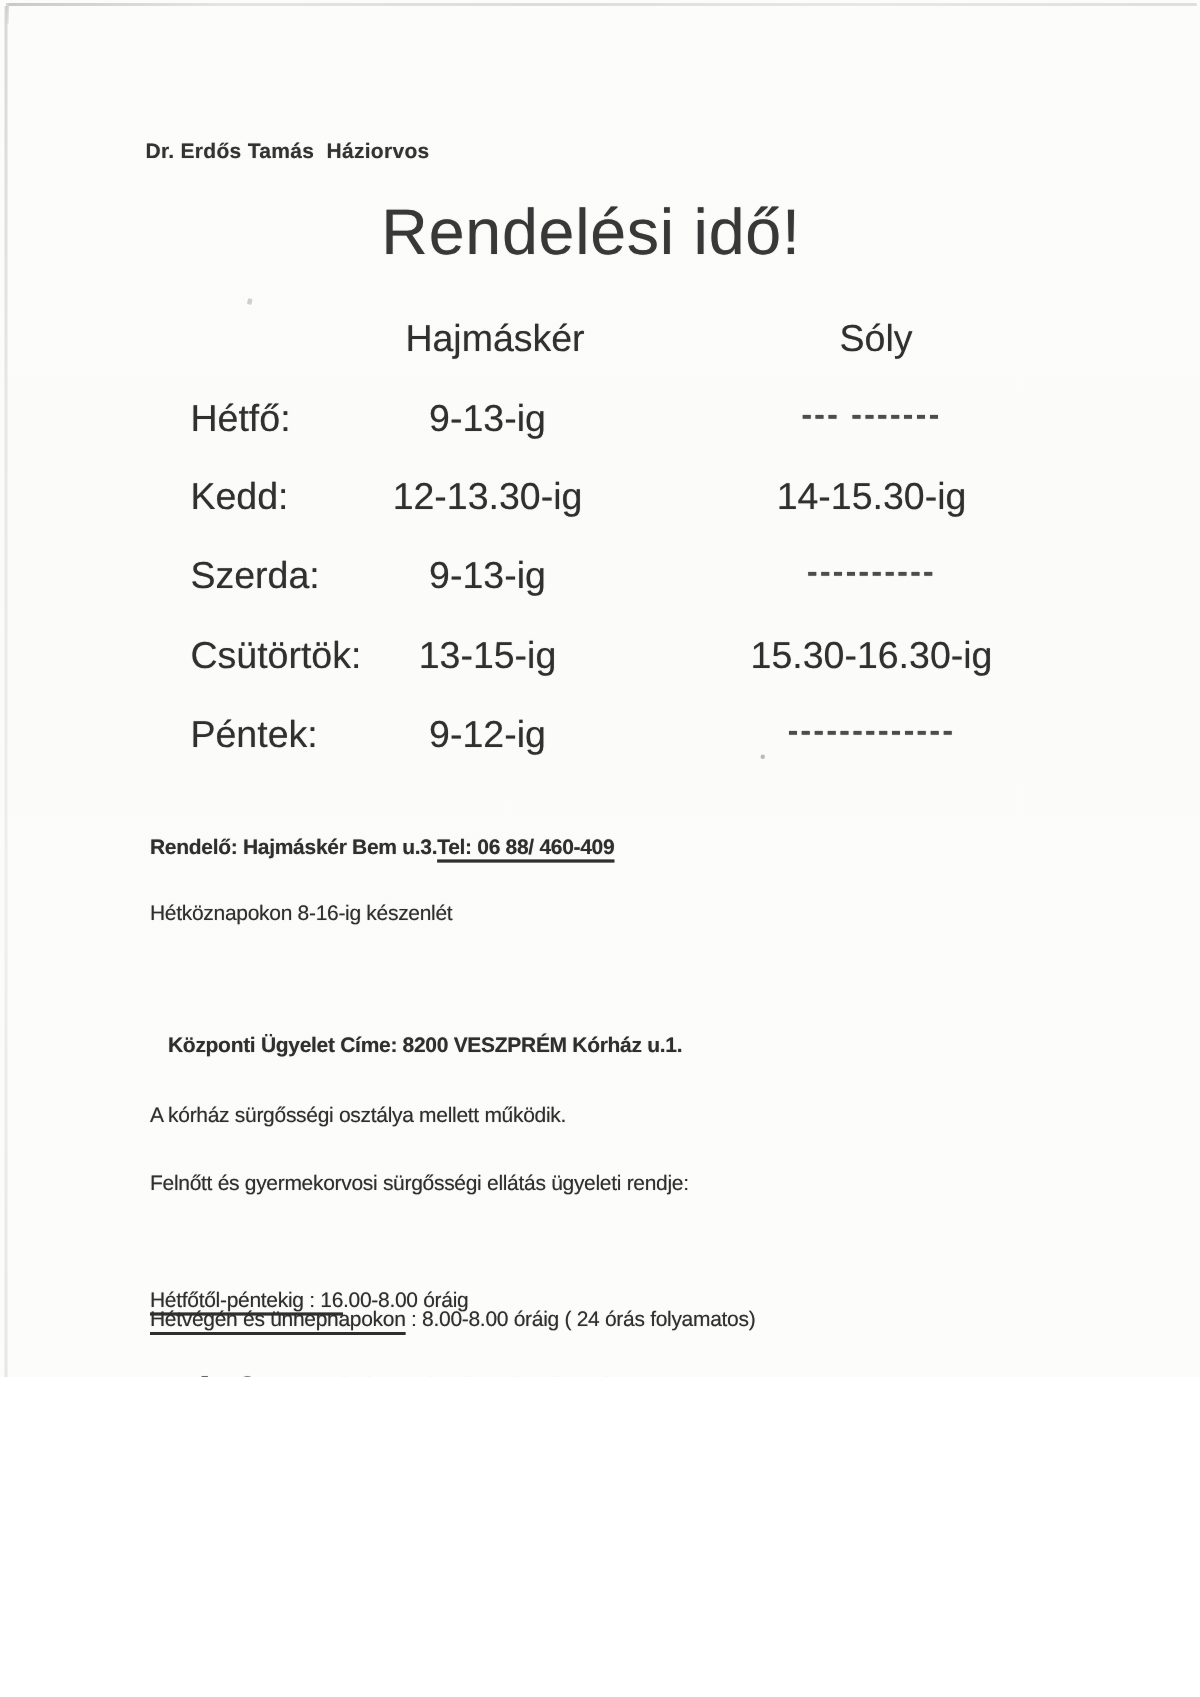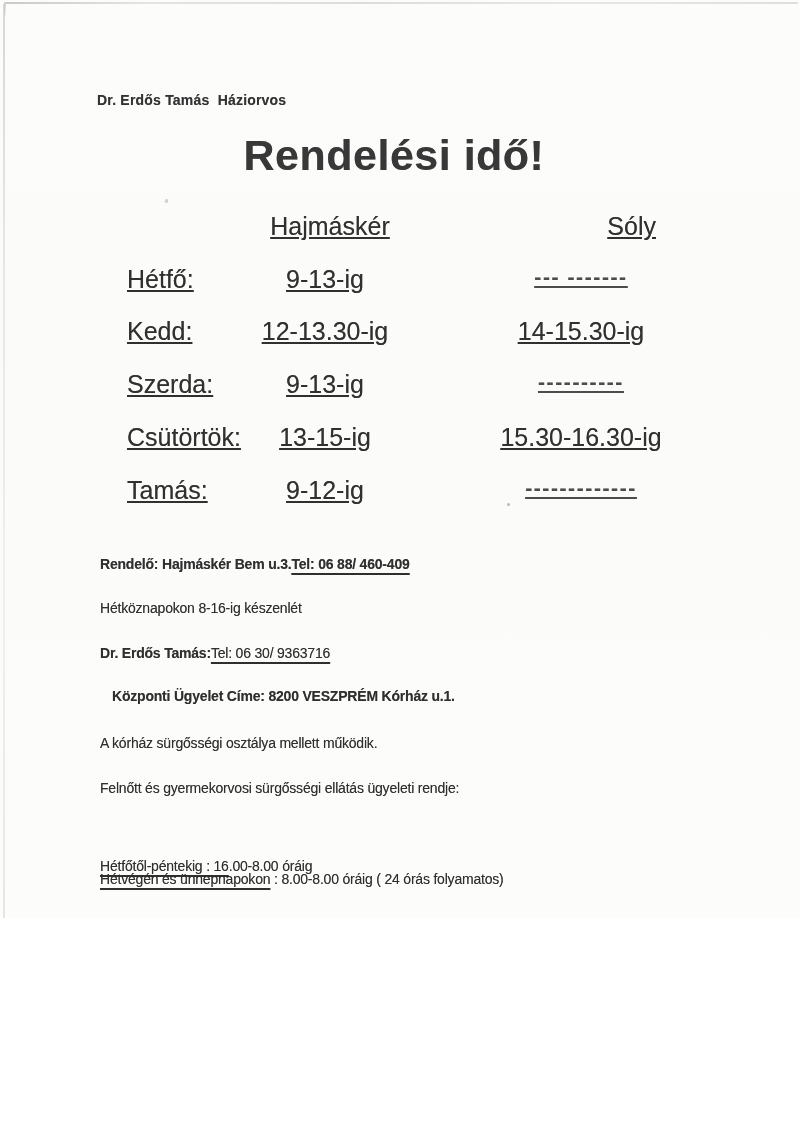--- a/index.html
+++ b/index.html
@@ -49,28 +49,28 @@
 
   
   .doctor-header {
     position: absolute; left: 97px; top: 92px;
     font-size: 14px; font-weight: 700; letter-spacing: .2px;
     color: #333; white-space: pre;
   }
   .title {
     position: absolute; left: 0; top: 131px; width: 788px;
     text-align: center;
-    font-size: 43px; font-weight: 700; letter-spacing: .5px;
+    font-size: 43px; font-weight: 400; letter-spacing: .5px;
     color: #383838;
   }
 
   
-  .sched-cell { position: absolute; font-size: 25px; color: #303030; text-decoration: underline; }
+  .sched-cell { position: absolute; font-size: 25px; color: #303030; }
   .col-haj  { left: 240px; top: 212px; width: 180px; text-align: center; }
-  .col-soly { left: 446px; top: 212px; width: 210px; text-align: right; }
+  .col-soly { left: 479px; top: 212px; width: 210px; text-align: center; }
   .day { left: 100px; text-align: left; margin-left: 27px; }
   .haj { left: 230px; width: 190px; text-align: center; }
   .soly { left: 475px; width: 212px; text-align: center; }
   .r0 { top: 265px; } .r1 { top: 317px; } .r2 { top: 370px; }
   .r3 { top: 423px; } .r4 { top: 476px; }
   .dashes { font-size: 21px; letter-spacing: 1.6px; color: #4c4c4c; font-weight: 600; }
 
   
   .line { position: absolute; left: 100px; font-size: 14px; letter-spacing: -0.2px; color: #2f2f2f; }
   .l1 { top: 556px; } .l2 { top: 600px; } .l3 { top: 645px; }
@@ -112,30 +112,29 @@
     <div class="sched-cell soly r1">14-15.30-ig</div>
 
     <div class="sched-cell day r2">Szerda:</div>
     <div class="sched-cell haj r2">9-13-ig</div>
     <div class="sched-cell soly r2 dashes">----------</div>
 
     <div class="sched-cell day r3">Csütörtök:</div>
     <div class="sched-cell haj r3">13-15-ig</div>
     <div class="sched-cell soly r3">15.30-16.30-ig</div>
 
-    <div class="sched-cell day r4">Tamás:</div>
+    <div class="sched-cell day r4">Péntek:</div>
     <div class="sched-cell haj r4">9-12-ig</div>
     <div class="sched-cell soly r4 dashes">-------------</div>
   </div>
 
   <div class="line l1"><span class="b">Rendelő: Hajmáskér Bem u.3.</span><span class="u b">Tel: 06 88/ 460-409</span></div>
 
   <div class="line l2">Hétköznapokon 8-16-ig készenlét</div>
 
-  <div class="line l3"><span class="b">Dr. Erdős Tamás:</span><span class="u">Tel: 06 30/ 9363716</span></div>
 
   <div class="line l4">Központi Ügyelet Címe: 8200 VESZPRÉM Kórház u.1.</div>
 
   <div class="line l6">Felnőtt és gyermekorvosi sürgősségi ellátás ügyeleti rendje:</div>
 
   <div class="line l5">A kórház sürgősségi osztálya mellett működik.</div>
 
   <div class="line l7"><span class="u">Hétfőtől-péntekig : 16</span><span>.00-8.00 óráig</span></div>
 
   <div class="line l8"><span class="u">Hétvégén és ünnepnapokon</span><span> : 8.00-8.00 óráig ( 24 órás folyamatos)</span></div>

